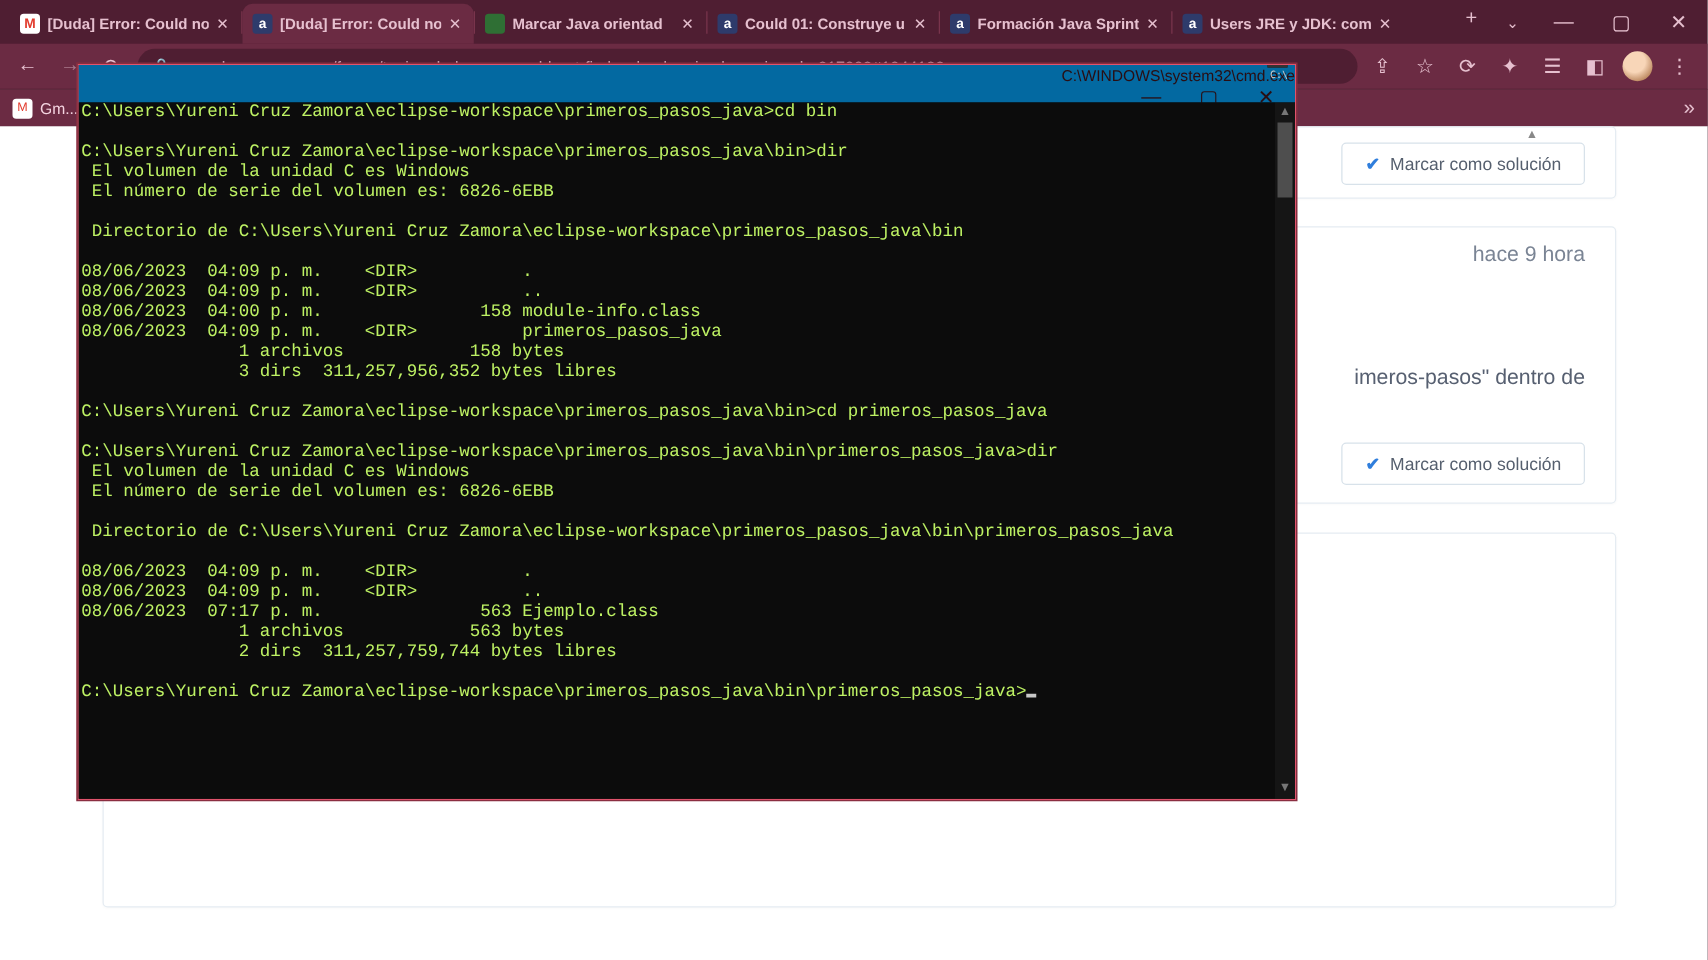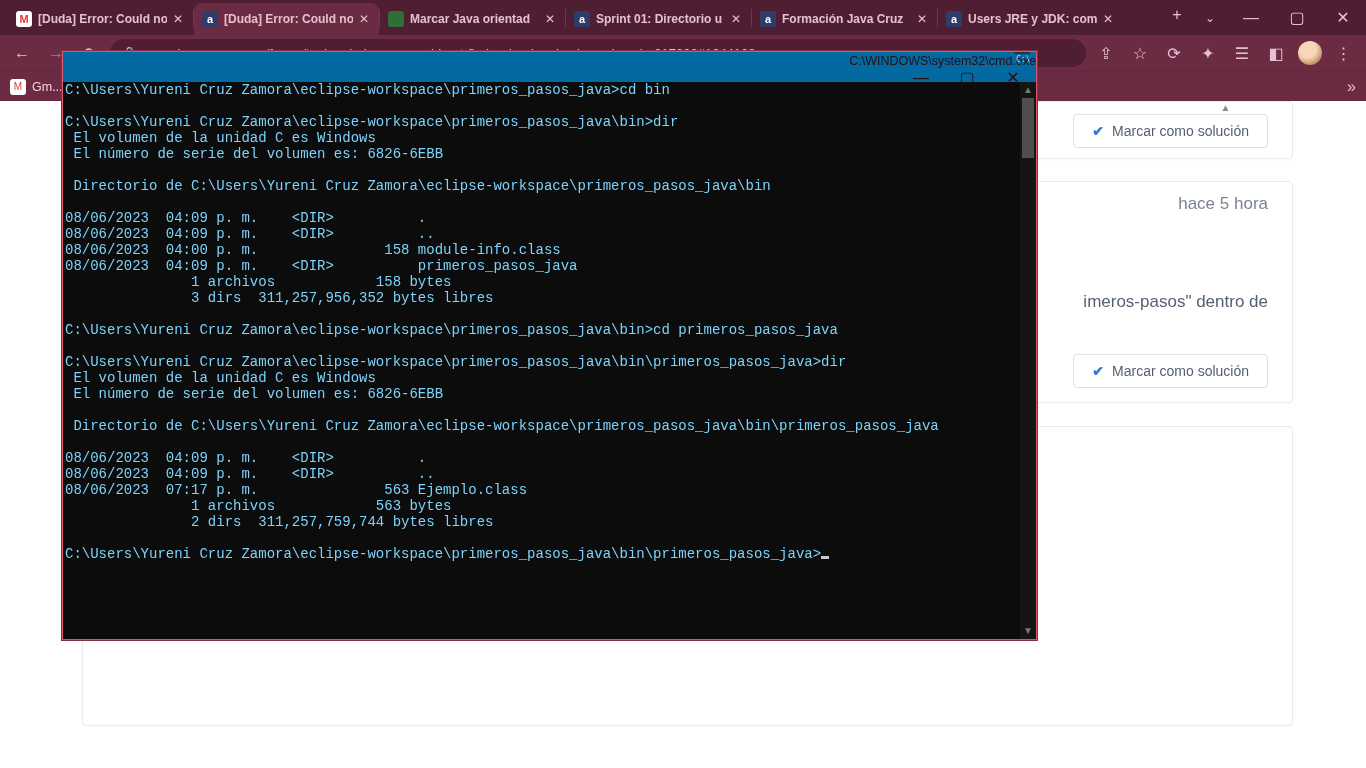--- a/index.html
+++ b/index.html
@@ -45,21 +45,21 @@
   .card3 { top:325px; right:73px; width:1211px; height:300px; }
   .card3 .editor { position:absolute; top:12px; left:12px; right:12px; bottom:12px; }
   
   .cmd { position:absolute; top:51px; left:62px; width:975px; height:589px; border:1px solid #E0536C; box-shadow:0 0 0 1px #8A2E41; background:#000; }
   .cmd-title { height:30px; background:#0369a1; display:flex; align-items:flex-end;flex-direction:column; }
   .cmd-title .ico { width:16px; height:16px; margin:0 6px 0 8px; background:#111; border:1px solid #333; position:relative; }
   .cmd-title .ico::after { content:"C:\\"; color:#ccc; font:8px/14px Consolas,monospace; position:absolute; left:1px; top:0; }
   .cmd-title .txt { flex:1; color:#2A0E13; font-size:12.5px; white-space:nowrap; }
   .cmd-title .btns { display:flex; height:30px; }
   .cmd-title .btns div { width:46px; display:flex; align-items:center; justify-content:center; color:#2A0E13; cursor:pointer; }
-  .cmd-body { position:absolute; top:30px; left:0; right:16px; bottom:0; background:#0C0C0C; color:#7dd3fc; font:14px/16px Consolas,"Courier New",monospace; white-space:pre; overflow:hidden; padding:0 2px; }
+  .cmd-body { position:absolute; top:30px; left:0; right:16px; bottom:0; background:#0C0C0C; color:#bef264; font:14px/16px Consolas,"Courier New",monospace; white-space:pre; overflow:hidden; padding:0 2px; }
   .cmd-scroll { position:absolute; top:30px; right:0; width:16px; bottom:0; background:#151515; }
   .cmd-scroll .ar { height:16px; color:#777; font-size:10px; text-align:center; line-height:16px; cursor:pointer; }
   .cmd-scroll .thumb { position:absolute; top:16px; left:2px; right:2px; height:60px; background:#4E4E4E; }
   .cursor { display:inline-block; width:8px; height:3px; background:#C8C8C8; vertical-align:baseline; margin-bottom:-1px; }
 </style>
 </head>
 <body>
 
 <div class="chrome">
   <div class="titlebar">
@@ -77,27 +77,27 @@
         </div>
         <div class="tab-sep"></div>
         <div class="tab">
           <span class="fav" style="background:#2F6F34;color:#FFFFFF"></span>
           <span class="txt">Marcar Java orientad</span>
           <span class="x">✕</span>
         </div>
         <div class="tab-sep"></div>
         <div class="tab">
           <span class="fav" style="background:#2E3B6B;color:#FFFFFF">a</span>
-          <span class="txt">Sprint 01: Directorio u</span>
-          <span class="x">✕</span>
-        </div>
-        <div class="tab-sep"></div>
-        <div class="tab">
-          <span class="fav" style="background:#2E3B6B;color:#FFFFFF">a</span>
-          <span class="txt">Formación Java Cruz</span>
+          <span class="txt">Could 01: Construye u</span>
+          <span class="x">✕</span>
+        </div>
+        <div class="tab-sep"></div>
+        <div class="tab">
+          <span class="fav" style="background:#2E3B6B;color:#FFFFFF">a</span>
+          <span class="txt">Formación Java Sprint</span>
           <span class="x">✕</span>
         </div>
         <div class="tab-sep"></div>
         <div class="tab">
           <span class="fav" style="background:#2E3B6B;color:#FFFFFF">a</span>
           <span class="txt">Users JRE y JDK: compil</span>
           <span class="x">✕</span>
         </div>
       </div>
     <div class="newtab">+</div>
@@ -149,21 +149,21 @@
     <div class="card card1">
       <div class="markbtn">
         <span class="chk">✔</span>
         <span>Marcar como solución</span>
       </div>
       <div class="scrollcard">
         <div class="up">▲</div>
       </div>
     </div>
     <div class="card card2">
-      <div class="time">hace 5 hora</div>
+      <div class="time">hace 9 hora</div>
       <div class="content">imeros-pasos" dentro de</div>
       <div class="markbtn">
         <span class="chk">✔</span>
         <span>Marcar como solución</span>
       </div>
     </div>
     <div class="card card3">
       <div class="editor"></div>
     </div>
   </div>

